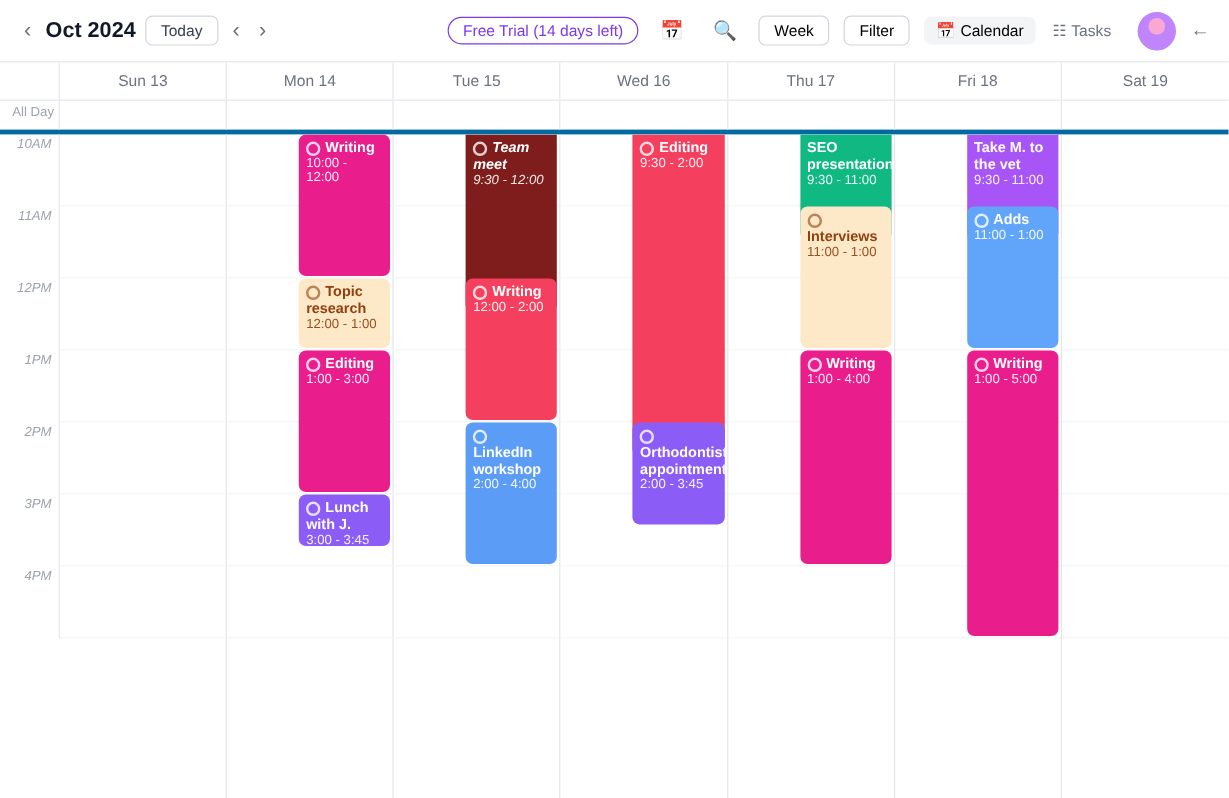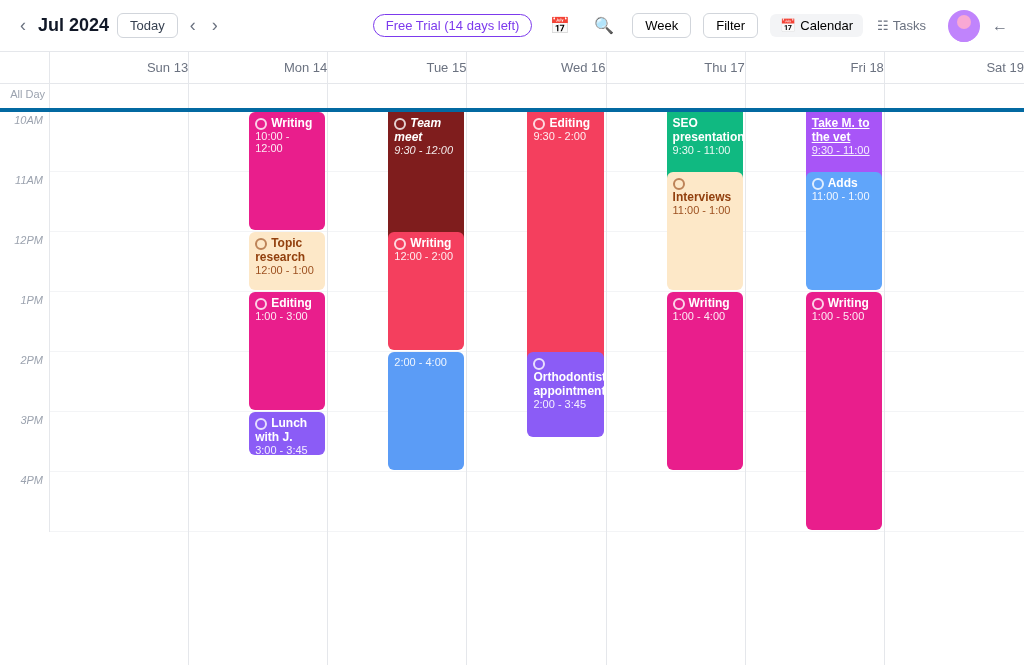--- a/index.html
+++ b/index.html
@@ -23,21 +23,21 @@
     .calendar-tasks { display: flex; align-items: center; gap: 4px; }
     .cal-tab, .tasks-tab { display: flex; align-items: center; gap: 4px; font-size: 13px; padding: 4px 10px; border-radius: 6px; cursor: pointer; border: none; }
     .cal-tab { background: #f3f4f6; font-weight: 500; }
     .tasks-tab { background: none; color: #6b7280; }
     .avatar { width: 32px; height: 32px; border-radius: 50%; background: #c084fc; overflow: hidden; display: flex; align-items: center; justify-content: center; }
     .back-btn { background: none; border: none; cursor: pointer; color: #6b7280; font-size: 16px; }
 
     
     .calendar-container { display: flex; flex-direction: column; height: calc(100vh - 52px); overflow: hidden; }
     .day-headers { display: grid; grid-template-columns: 50px repeat(7, 1fr); border-bottom: 1px solid #e5e7eb; }
-    .day-header { text-align: right; padding: 8px 0; font-size: 13px; color: #6b7280; font-weight: 500; border-right: 1px solid #e5e7eb; }
+    .day-header { text-align: center; padding: 8px 0; font-size: 13px; color: #6b7280; font-weight: 500; border-right: 1px solid #e5e7eb; }
     .day-header:last-child { border-right: none; }
     .time-gutter-header { border-right: 1px solid #e5e7eb; }
     .allday-row { display: grid; grid-template-columns: 50px repeat(7, 1fr); border-bottom: 4px solid #0369a1; }
     .allday-label { font-size: 11px; color: #9ca3af; padding: 4px 4px 0 4px; text-align: right; border-right: 1px solid #e5e7eb; }
     .allday-cell { border-right: 1px solid #e5e7eb; min-height: 24px; }
     .allday-cell:last-child { border-right: none; }
 
     .time-body { display: flex; flex: 1; overflow-y: auto; }
     .time-gutter { width: 50px; flex-shrink: 0; }
     .time-label { height: 60px; display: flex; align-items: flex-start; justify-content: flex-end; padding-right: 6px; font-size: 11px; color: #9ca3af; padding-top: 2px; border-right: 1px solid #e5e7eb; font-style: italic; }
@@ -54,36 +54,36 @@
     }
     .event-title { font-weight: 600; font-size: 12px; }
     .event-time { font-size: 11px; opacity: 0.9; }
     .event-check { display: inline-block; width: 12px; height: 12px; border: 2px solid rgba(255,255,255,0.8); border-radius: 50%; margin-right: 4px; vertical-align: middle; }
 
     
     .ev-pink { background: #e91e8c; }
     .ev-green { background: #7f1d1d; font-style: italic; }
     .ev-red { background: #f43f5e; }
     .ev-teal { background: #10b981; }
-    .ev-purple { background: #a855f7; text-decoration: underline; }
+    .ev-purple { background: #a855f7; }
     .ev-blue { background: #60a5fa; }
     .ev-peach { background: #fde8c8; color: #92400e; }
     .ev-peach .event-check { border-color: rgba(146,64,14,0.6); }
     .ev-violet { background: #8b5cf6; }
     .ev-lblue { background: #5b9cf6; }
 
     .ev-peach .event-title, .ev-peach .event-time { color: #92400e; }
   </style>
 </head>
 <body>
 
 <div class="header">
   <div class="header-left">
     <button class="nav-btn">‹</button>
-    <span class="month-title">Jul 2024</span>
+    <span class="month-title">Oct 2024</span>
     <button class="today-btn">Today</button>
     <button class="nav-btn">‹</button>
     <button class="nav-btn">›</button>
   </div>
   <div class="header-center">
     <span class="free-trial-badge">Free Trial (14 days left)</span>
     <button class="icon-btn">📅</button>
     <button class="icon-btn">🔍</button>
     <button class="view-select">Week</button>
     <button class="filter-btn">Filter</button>
@@ -198,20 +198,21 @@
           <div class="event-title"><span class="event-check"></span>Team meet</div>
           <div class="event-time">9:30 - 12:00</div>
         </div>
 
         <div class="event ev-red" style="top:120px;height:118px;">
           <div class="event-title"><span class="event-check"></span>Writing</div>
           <div class="event-time">12:00 - 2:00</div>
         </div>
 
         <div class="event ev-lblue" style="top:240px;height:118px;">
+          <div class="event-title"><span class="event-check"></span>LinkedIn workshop</div>
           <div class="event-time">2:00 - 4:00</div>
         </div>
       </div>
 
       <div class="day-col" style="position:relative;">
         <div class="hour-line"></div>
         <div class="hour-line"></div>
         <div class="hour-line"></div>
         <div class="hour-line"></div>
         <div class="hour-line"></div>

